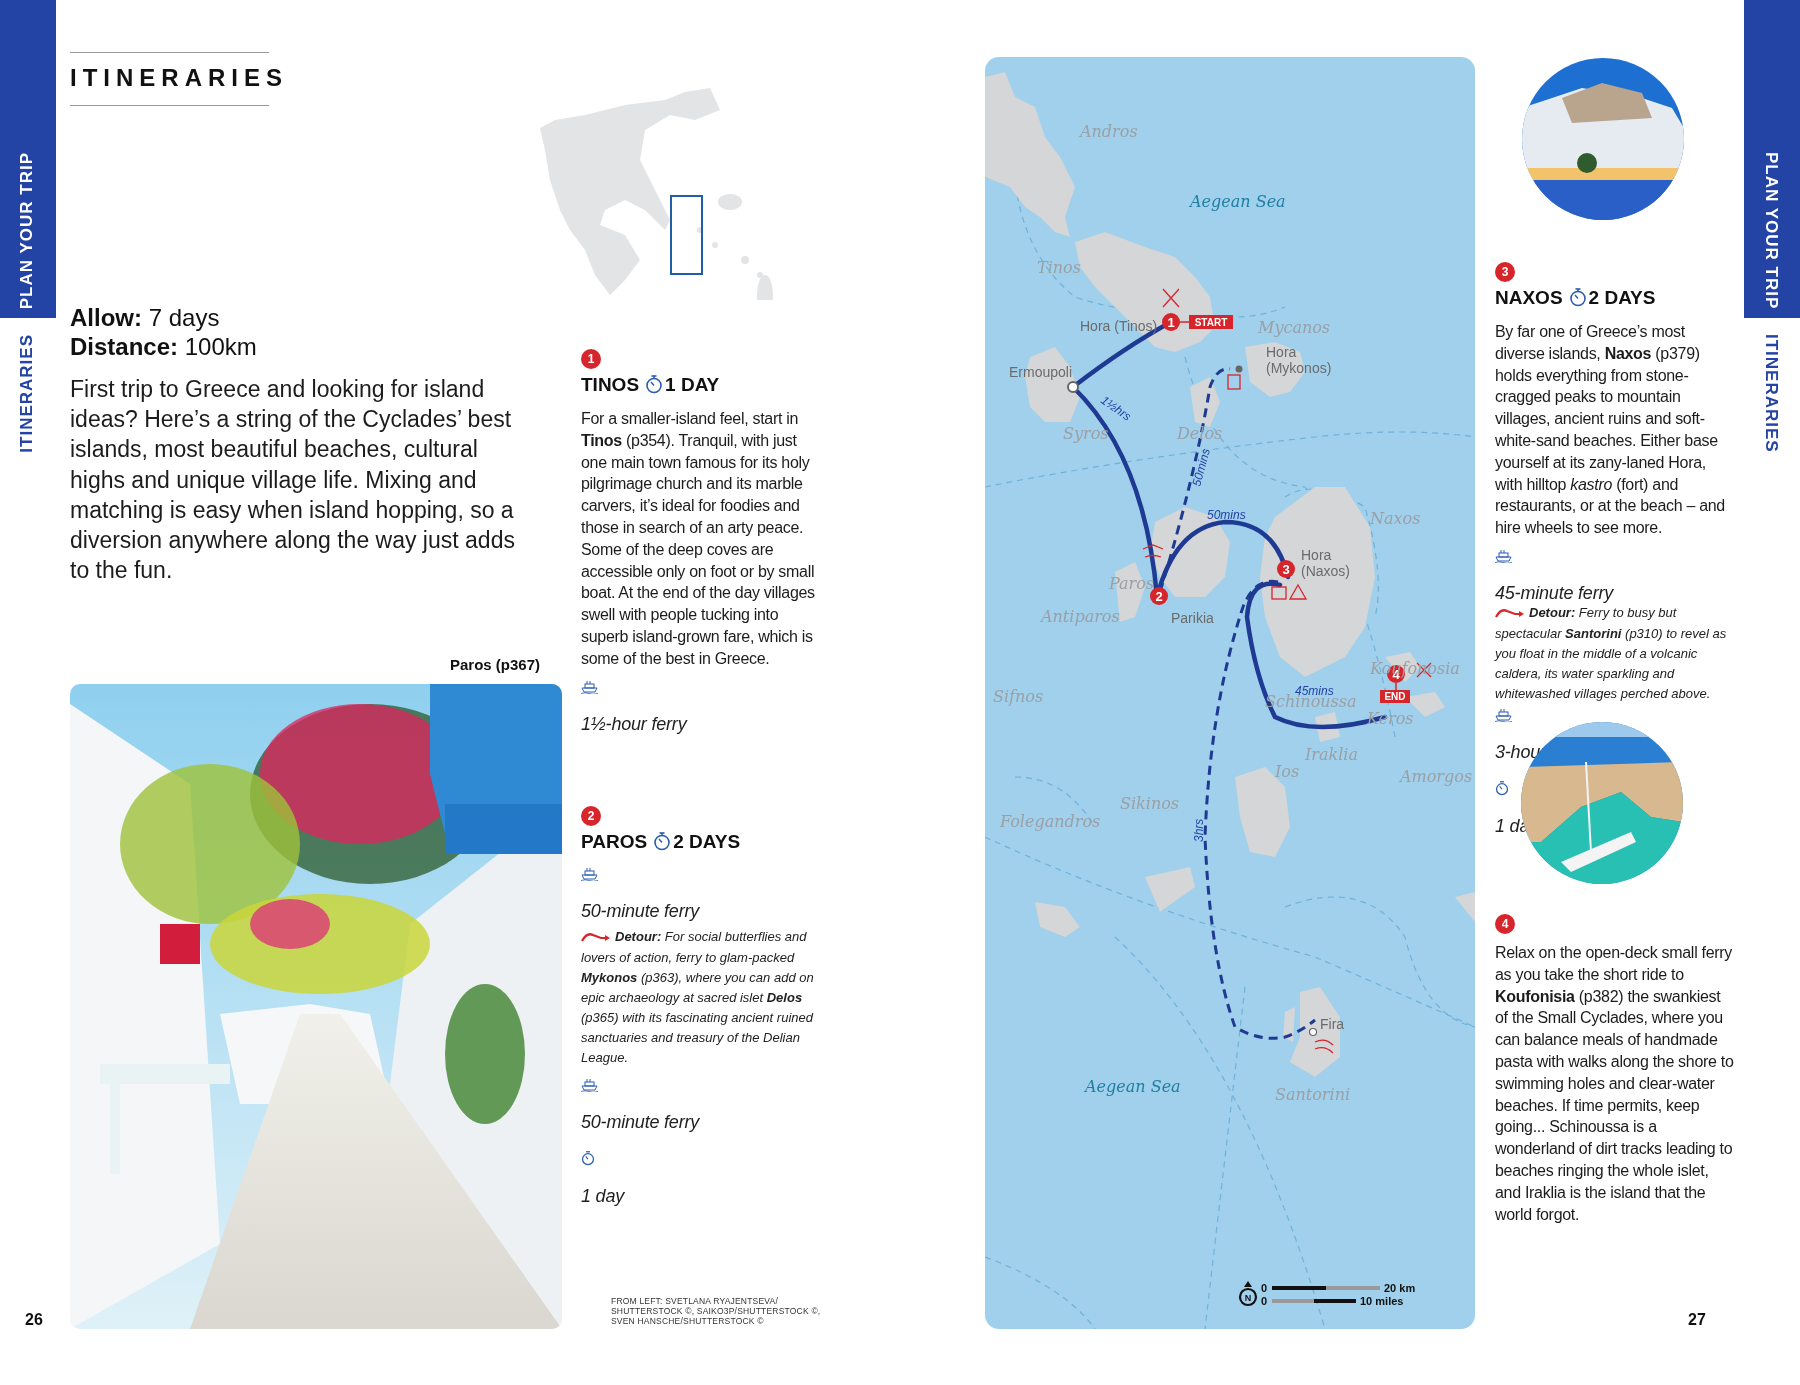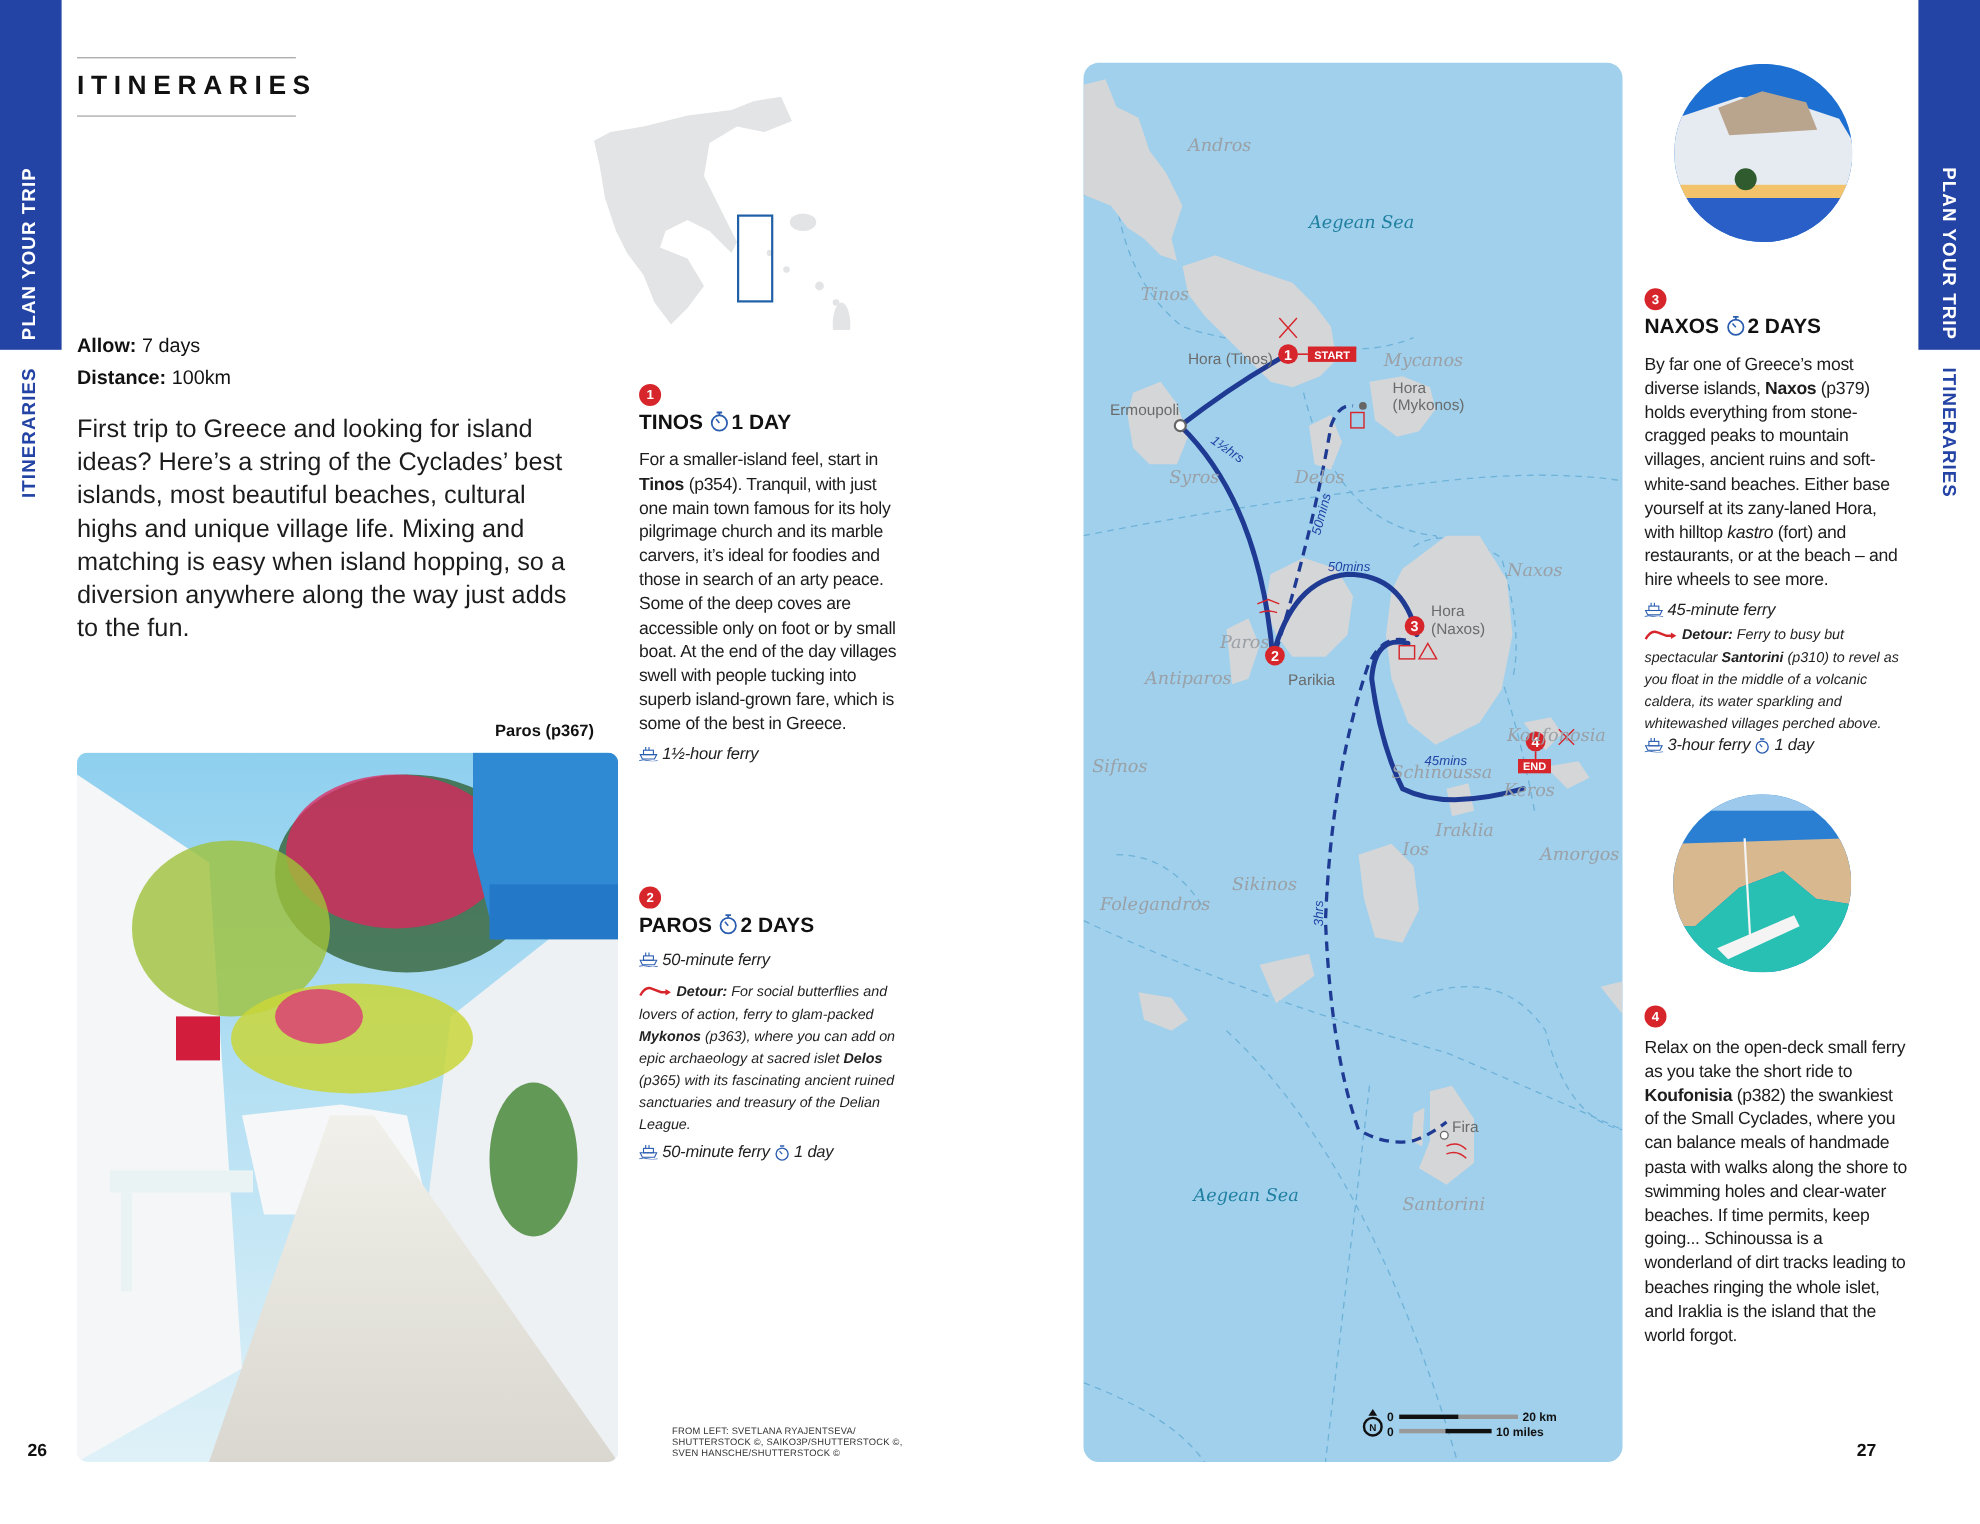--- a/index.html
+++ b/index.html
@@ -15,40 +15,40 @@
   .left-tab .plan { left: 17px; top: 152px; color: #ffffff; }
   .left-tab .itin { left: 17px; top: 334px; color: #2343a5; }
   .right-tab { left: 1744px; top: 0; }
   .right-tab .plan { left: 17px; top: 152px; color: #ffffff; }
   .right-tab .itin { left: 17px; top: 334px; color: #2343a5; }
 
   
   .kicker-rule { position: absolute; left: 70px; width: 199px; height: 1px; background: #9a9a9a; }
   .kicker { position: absolute; left: 70px; top: 64px; font-size: 24px; font-weight: bold; letter-spacing: 6px; color: #111; }
   .title { position: absolute; left: 70px; top: 116px; font-size: 70px; line-height: 74px; font-weight: bold; color: #2343a5; letter-spacing: -1.5px; }
-  .meta { position: absolute; left: 70px; font-size: 18px; color: #111; text-align: right; }
+  .meta { position: absolute; left: 70px; font-size: 24px; color: #111; text-align: right; }
   .meta b { font-weight: bold; }
   .intro { position: absolute; left: 70px; top: 374px; width: 460px; font-size: 23px; line-height: 30.2px; color: #1c1c1c; }
 
   
   .locator { position: absolute; left: 515px; top: 50px; width: 280px; height: 250px; }
 
   
   .photo-caption { position: absolute; left: 450px; top: 656px; font-size: 15px; font-weight: bold; color: #111; }
   .street-photo { position: absolute; left: 70px; top: 684px; width: 492px; height: 645px; border-radius: 10px; overflow: hidden; }
 
   
   .stop { position: absolute; font-family: "Liberation Sans Narrow", "Liberation Sans", sans-serif; }
   .stop-num { display: inline-block; width: 20px; height: 20px; border-radius: 50%; background: #d7262b; color: #fff; font-size: 12px; font-weight: bold; text-align: center; line-height: 20px; }
   .stop-head { font-size: 19px; font-weight: bold; color: #111; margin-top: 4px; line-height: 24px; white-space: nowrap; }
   .stop-head .clock { display: inline-block; vertical-align: -3px; margin: 0 2px 0 6px; }
   .stop-body { font-size: 16px; line-height: 21.8px; color: #1c1c1c; margin-top: 8px; letter-spacing: -0.3px; }
   .stop-body b { font-weight: bold; }
   .stop-body i { font-style: italic; }
-  .note { font-size: 15px; line-height: 20px; font-style: italic; color: #222; margin-top: 6px; letter-spacing: -0.2px; display: flex; align-items: flex-start; gap: 4px; }
+  .note { font-size: 18px; line-height: 20px; font-style: italic; color: #222; margin-top: 6px; letter-spacing: -0.2px; display: flex; align-items: flex-start; gap: 16px; flex-direction: column; }
   .note .ico { flex: none; margin-top: 2px; }
   .detour-text { font-size: 13px; line-height: 20px; font-style: italic; color: #222; }
 
   .credits { position: absolute; left: 611px; top: 1296px; font-size: 8.5px; line-height: 10px; color: #333; letter-spacing: 0.2px; }
   .page-num { position: absolute; font-size: 16px; font-weight: bold; color: #111; text-align: right; }
 
   
   .map { position: absolute; left: 985px; top: 57px; width: 490px; height: 1272px; border-radius: 14px; overflow: hidden; background: #a0d0ec; }
   .map svg text.isl { font-family: "DejaVu Serif", serif; font-style: italic; fill: #9aa0a6; font-size: 16px; }
   .map svg text.sea { font-family: "DejaVu Serif", serif; font-style: italic; fill: #1f7fa0; font-size: 16px; }

